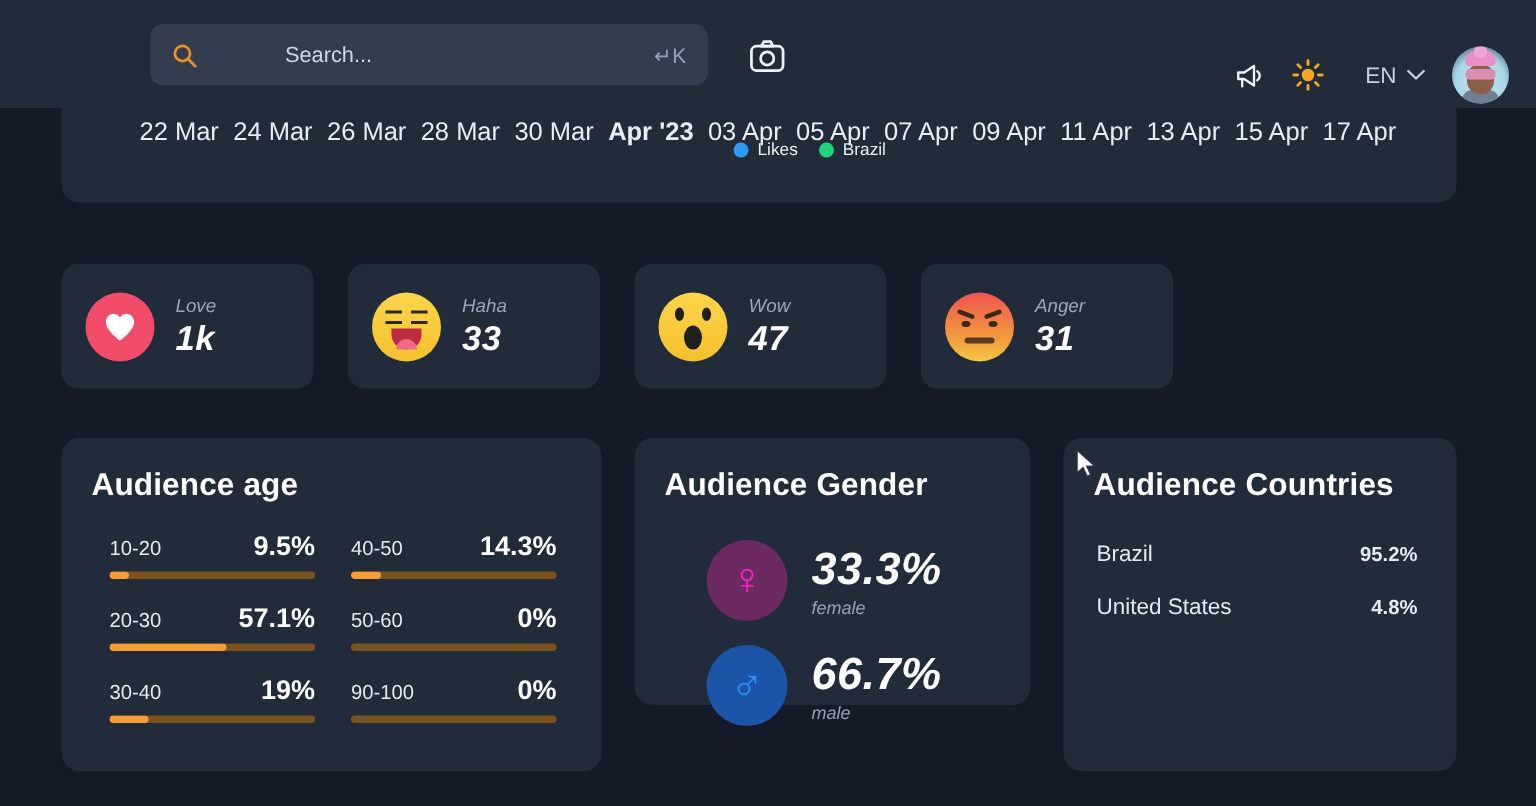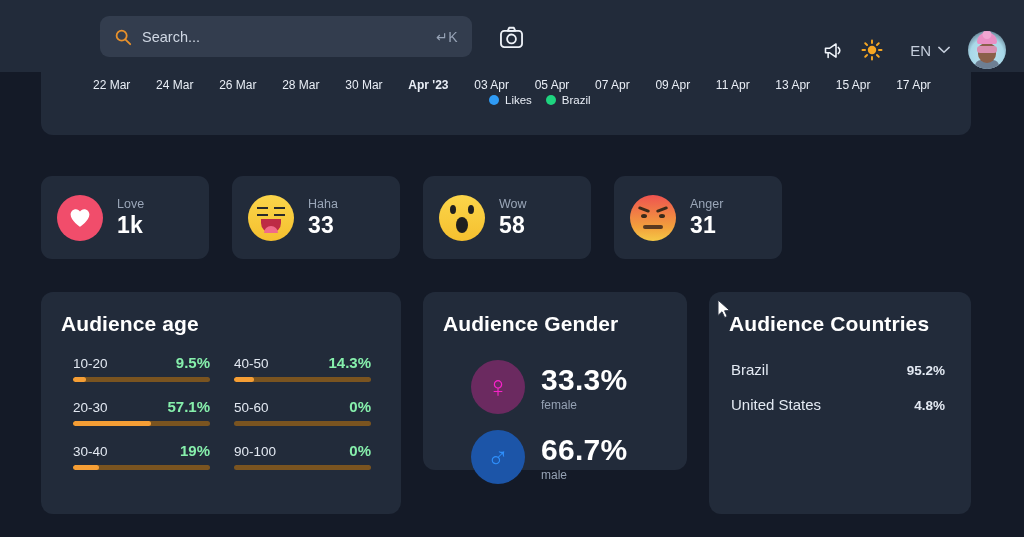--- a/index.html
+++ b/index.html
@@ -21,20 +21,21 @@
     display: flex; align-items: center;
     z-index: 20;
   }
   .search-wrap {
     position: absolute; left: 100px; top: 16px;
     width: 372px; height: 41px;
     background: #333d4e;
     border-radius: 9px;
     display: flex; align-items: center;
     padding: 0 14px;
+    gap: 48px;
   }
   .search-icon { width: 18px; height: 18px; flex: 0 0 18px; margin-right: 10px; }
   .search-input {
     flex: 1 1 auto;
     background: transparent; border: none; outline: none;
     color: #e8edf5; font-size: 14.5px;
     font-family: "Liberation Sans", sans-serif;
   }
   .search-input::placeholder { color: #cfd7e3; opacity: 1; }
   .kbd-hint {
@@ -100,35 +101,35 @@
     width: 930px; height: 65px;
     background: #222b3a;
     border-radius: 0 0 12px 12px;
     overflow: hidden;
   }
   .axis {
     position: absolute; left: 0; top: 8px; width: 930px;
     display: flex; justify-content: space-between;
     padding: 0 40px 0 52px;
   }
-  .axis-tick { color: #e9eef6; font-size: 12px; white-space: nowrap; }
+  .axis-tick { color: #e9eef6; font-size: 17px; white-space: nowrap; }
   .axis-tick.bold { font-weight: bold; }
   .legend {
     position: absolute; left: 448px; top: 24px;
     display: flex; gap: 14px;
   }
   .lg-item { display: flex; align-items: center; gap: 6px; }
   .lg-dot { width: 10px; height: 10px; border-radius: 50%; }
   .lg-label { color: #e9eef6; font-size: 11.5px; }
 
   
   .reactions {
     position: absolute; left: 41px; top: 176px;
     width: 930px; height: 68px;
-    display: flex; gap: 23px;
+    display: flex; gap: 23px; font-style: italic;
   }
   .rx-card {
     width: 168px; height: 83px;
     background: #222b3a;
     border-radius: 11px;
     display: flex; align-items: center;
     padding-left: 16px; gap: 14px;
   }
   .rx-emoji {
     width: 46px; height: 46px; border-radius: 50%;
@@ -207,21 +208,21 @@
   }
 
   .age-grid {
     display: grid; grid-template-columns: 1fr 1fr;
     column-gap: 24px; row-gap: 16px;
     padding: 18px 30px 0 32px;
   }
   .age-item { display: flex; flex-direction: column; gap: 6px; }
   .age-row { display: flex; justify-content: space-between; align-items: baseline; }
   .age-range { color: #e3e9f2; font-size: 13.5px; }
-  .age-pct { color: #86efac; font-size: 15px; font-weight: bold; }
+  .age-pct { color: #ffffff; font-size: 18px; font-weight: bold; }
   .age-bar {
     position: relative; width: 100%; height: 5px;
     background: #7a5420; border-radius: 3px; overflow: hidden;
   }
   .age-fill {
     position: absolute; left: 0; top: 0; height: 5px;
     background: #f59e35; border-radius: 3px;
   }
 
   .gender-list { padding: 16px 0 0 0; }
@@ -229,21 +230,21 @@
     display: flex; align-items: center; gap: 16px;
     padding: 8px 0 8px 48px;
   }
   .g-icon {
     width: 54px; height: 54px; border-radius: 50%; flex: 0 0 54px;
     display: flex; align-items: center; justify-content: center;
     font-size: 30px; font-weight: bold; line-height: 1;
   }
   .g-female { background: #6b2a60; color: #f723c8; }
   .g-male { background: #1c55a8; color: #2e8ffb; }
-  .g-text { display: flex; flex-direction: column; }
+  .g-text { display: flex; flex-direction: column; font-style: italic; }
   .g-pct { color: #ffffff; font-size: 30px; font-weight: bold; letter-spacing: .3px; }
   .g-label { color: #95a1b3; font-size: 12px; margin-top: 1px; }
 
   .country-list { padding: 16px 26px 0 22px; }
   .country-row {
     display: flex; justify-content: space-between; align-items: baseline;
     padding: 9px 0;
   }
   .c-name { color: #e3e9f2; font-size: 15px; }
   .c-pct { color: #e3e9f2; font-size: 13.5px; font-weight: bold; }
@@ -380,21 +381,21 @@
 
 
     <div class="rx-card">
       <div class="rx-emoji e-yellow">
         <span class="eye l" style="top:10px;height:9px;width:6px;"></span>
         <span class="eye r" style="top:10px;height:9px;width:6px;"></span>
         <span class="wow-mouth"></span>
       </div>
       <div class="rx-text">
         <span class="rx-label">Wow</span>
-        <span class="rx-value">58</span>
+        <span class="rx-value">47</span>
       </div>
     </div>
 
     <div class="rx-card">
       <div class="rx-emoji e-anger">
         <span class="brow l"></span>
         <span class="brow r"></span>
         <span class="eye l" style="top:19px;width:6px;height:4px;background:#3b2a1a;"></span>
         <span class="eye r" style="top:19px;width:6px;height:4px;background:#3b2a1a;"></span>
         <span class="flat-mouth"></span>

